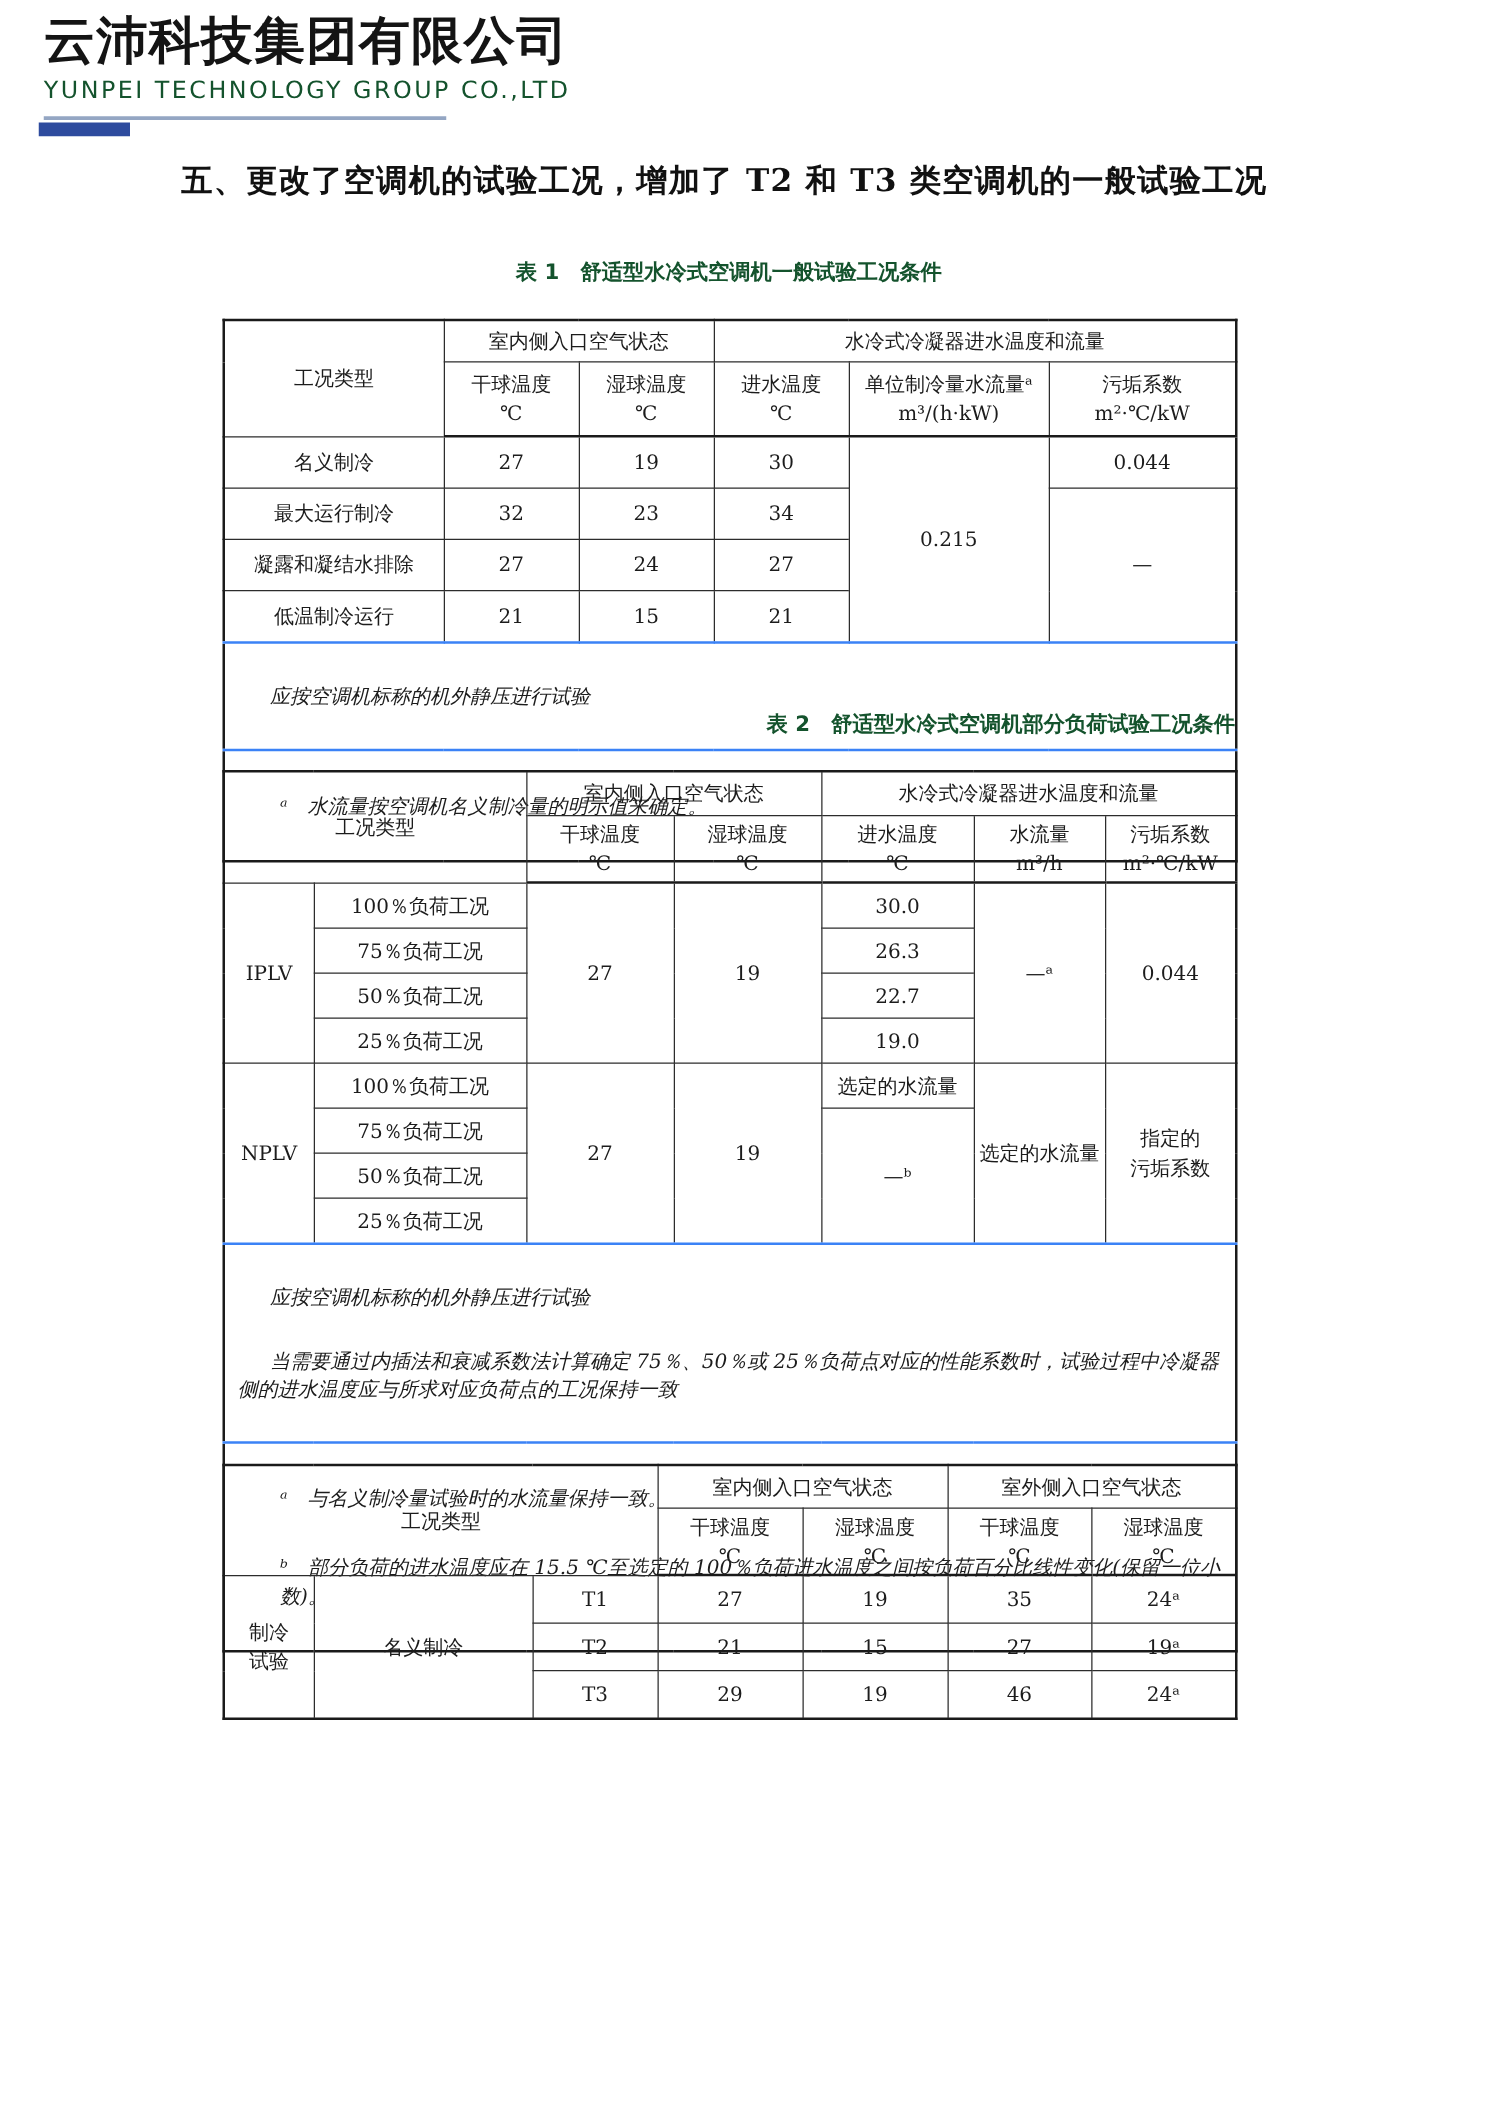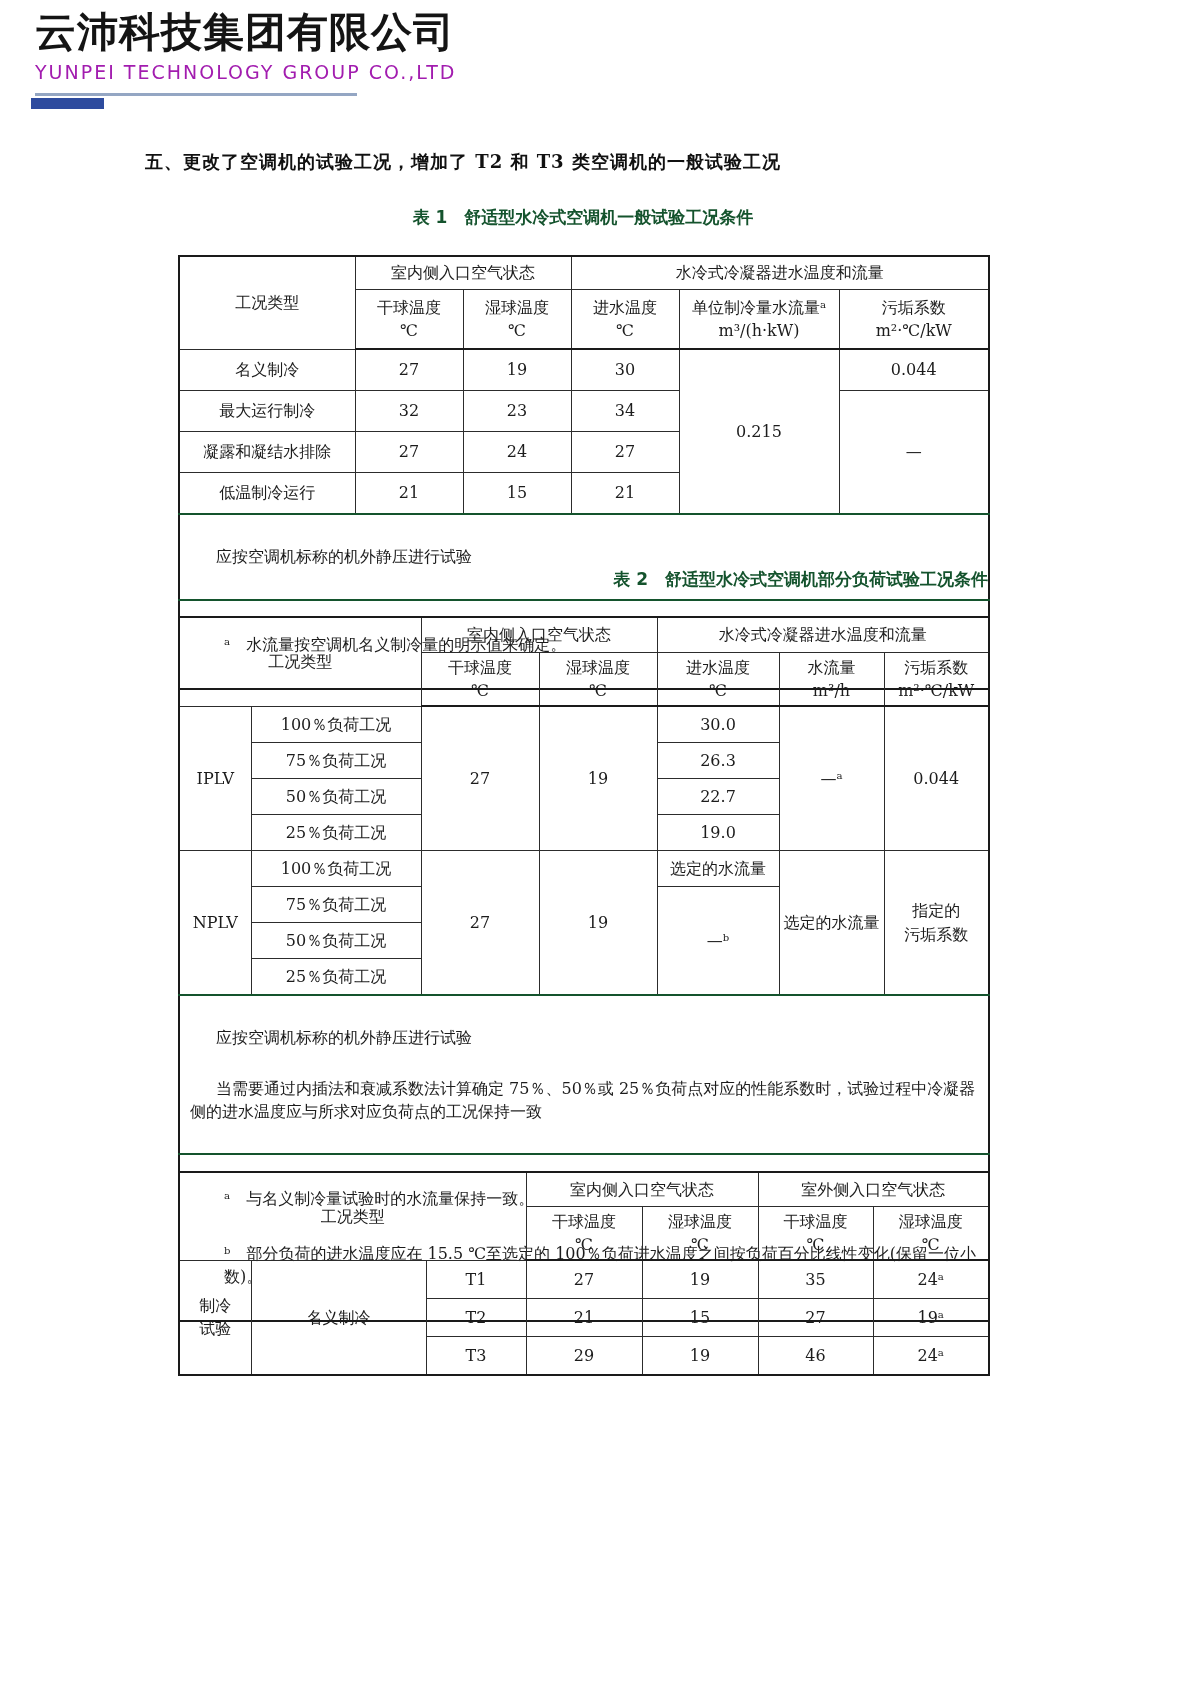--- a/index.html
+++ b/index.html
@@ -10,30 +10,30 @@
   }
 
   
   .brand { position:absolute; top:8px; left:35px; }
   .brand-cn {
     font-family:"DejaVu Sans","Liberation Sans",sans-serif;
     font-weight:900; font-size:41px; letter-spacing:1px; color:#141414; line-height:1.2;
   }
   .brand-en {
     font-family:"DejaVu Sans","Liberation Sans",sans-serif;
-    font-size:19px; color:#a21caf; letter-spacing:2px; margin-top:4px;
+    font-size:19px; color:#14532d; letter-spacing:2px; margin-top:4px;
   }
   .brand-rule { position:relative; margin-top:10px; width:322px; height:16px; }
   .rule-light { position:absolute; left:0; top:0; width:322px; height:3px; background:#94a6c3; }
   .rule-dark  { position:absolute; left:-4px; top:5px; width:73px; height:11px; background:#2e4b9e; }
 
   
   .section-title {
-    position:absolute; top:150px; left:145px;
-    font-size:18px; font-weight:bold; letter-spacing:1px; color:#111;
+    position:absolute; top:128px; left:145px;
+    font-size:25px; font-weight:bold; letter-spacing:1px; color:#111;
   }
 
   
   .caption {
     position:absolute; left:178px; width:810px; text-align:center;
     font-family:"DejaVu Sans","Liberation Sans",sans-serif;
     font-weight:bold; font-size:17px; color:#14532d;
   }
   #cap1 { top:206px; }
   #cap2 { top:568px;text-align:right; }
@@ -44,21 +44,21 @@
     position:absolute; left:178px; width:810px;
     border-collapse:collapse; table-layout:fixed;
     font-size:16px; color:#1c1c1c; border:2px solid #1a1a1a;
   }
   #t1 { top:255px; } #t2 { top:616px; } #t3 { top:1171px; }
   th, td {
     border:1px solid #2c2c2c; text-align:center; vertical-align:middle;
     padding:2px 4px; font-weight:normal; white-space:pre-line; line-height:1.45;
   }
   .units th { border-bottom:2px solid #1a1a1a; }
-  .sep > td { border-top:2px solid #14532d; }
+  .sep > td { border-top:2px solid #3b82f6;font-style:italic; }
 
   #t1 .hr1 th { height:28px; } #t1 .hr2 th { height:54px; }
   #t1 .br td { height:36px; }
   #t2 .hr1 th { height:30px; } #t2 .hr2 th { height:48px; }
   #t2 .br td { height:31px; }
   #t3 .hr1 th { height:29px; } #t3 .hr2 th { height:48px; }
   #t3 .br td { height:33px; }
 
   td.left { text-align:left; padding:5px 10px; }
   .fline  { margin:2px 0; text-indent:26px; text-align:left; }

